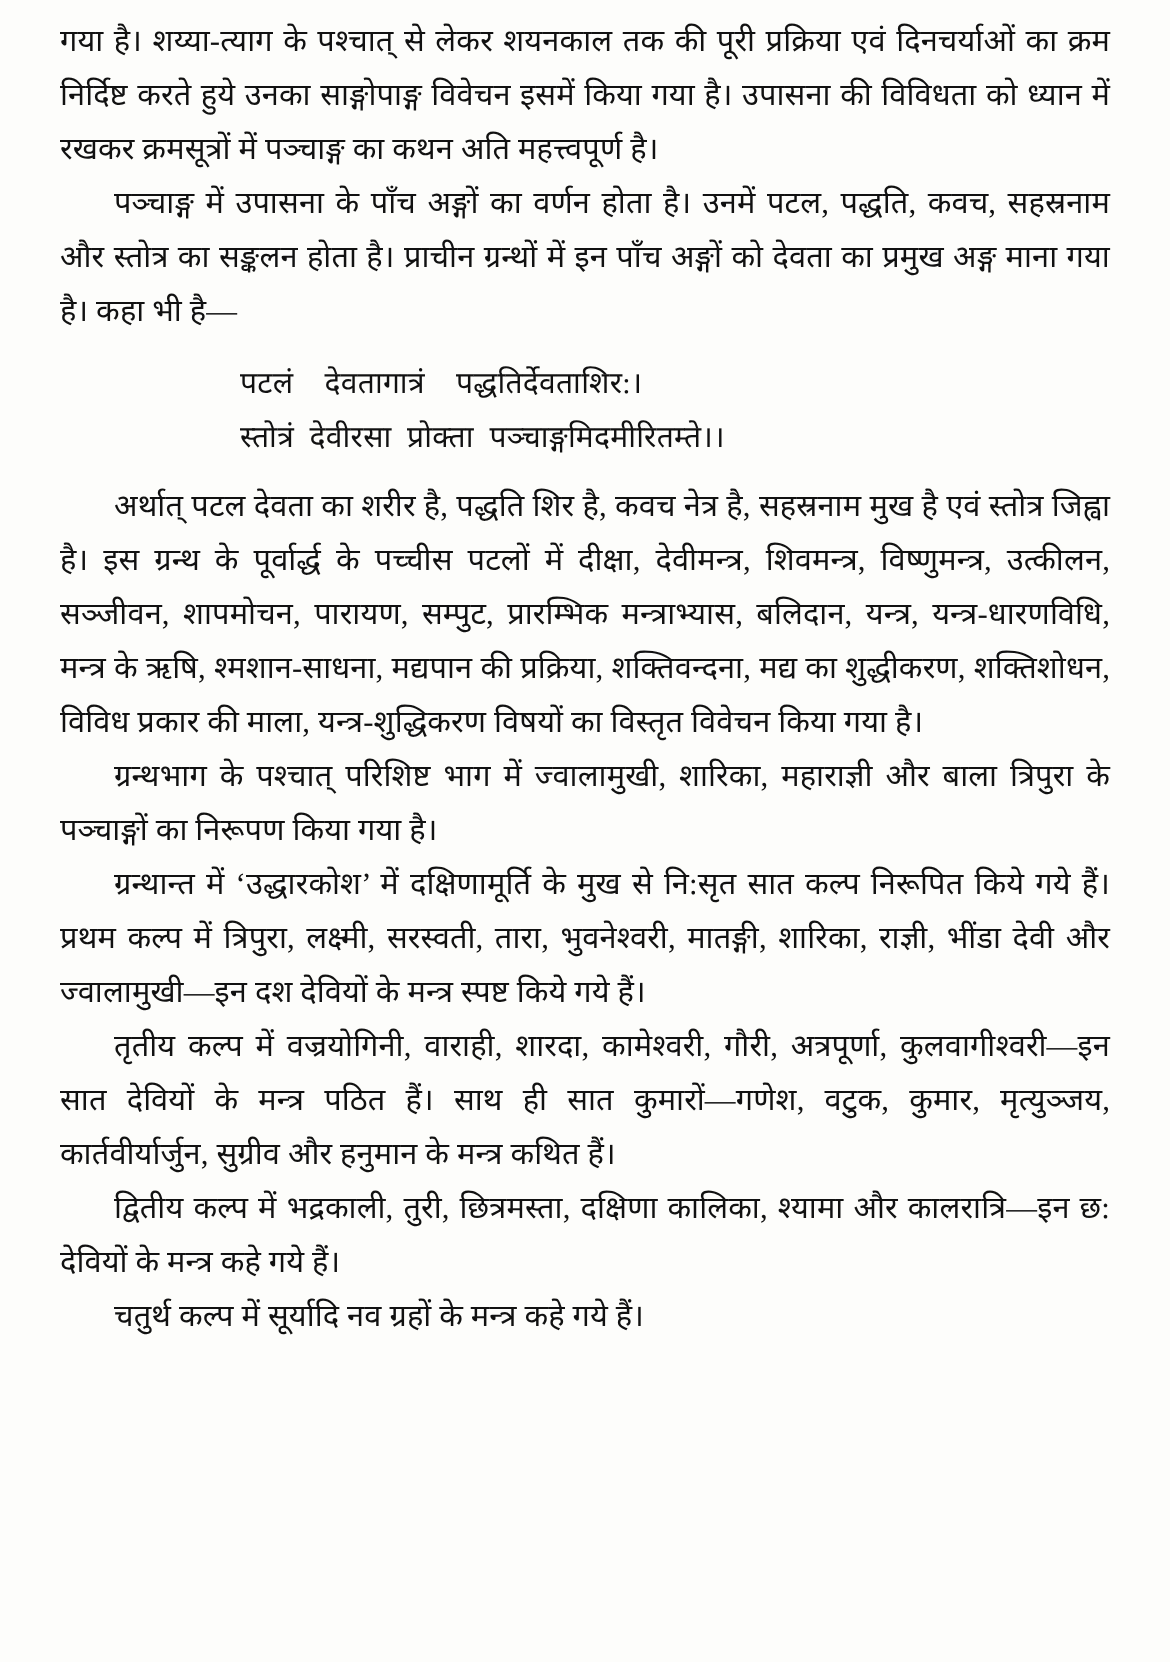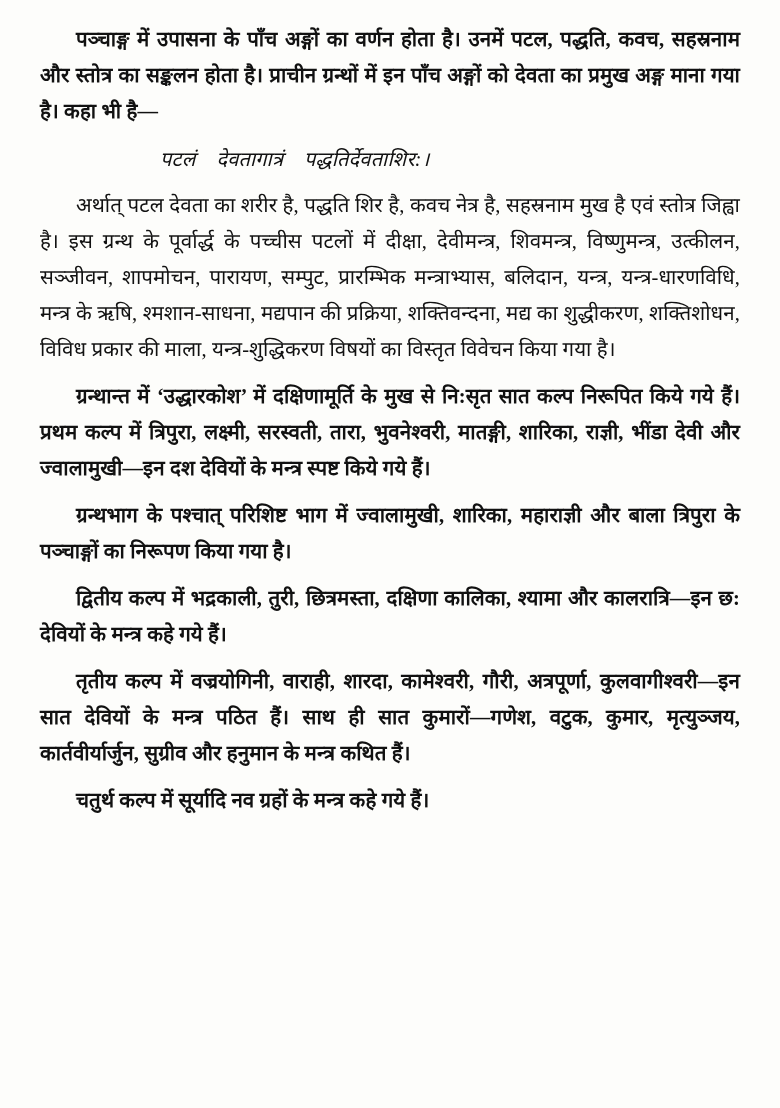--- a/index.html
+++ b/index.html
@@ -33,49 +33,49 @@
     font-size: 20.5px;
     line-height: 36px;
     text-align: justify;
     text-justify: inter-word;
     letter-spacing: 0.1px;
   }
   p.para.indent {
     text-indent: 36px;
   }
   p.spaced {
-    margin-top: 11px;
-    font-weight: bold;
+    margin-top: 0;
   }
   .verse {
     margin: 12px 0 10px 0;
-    font-style: italic;
   }
   .verse-line {
     font-size: 20px;
     line-height: 36px;
     margin-left: 120px;
     white-space: pre;
     letter-spacing: 0.2px;
   }
 </style>
 </head>
 <body>
 
 <div class="page">
   <div class="content">
 
+    <p class="para">गया है। शय्या-त्याग के पश्चात् से लेकर शयनकाल तक की पूरी प्रक्रिया एवं दिनचर्याओं का क्रम निर्दिष्ट करते हुये उनका साङ्गोपाङ्ग विवेचन इसमें किया गया है। उपासना की विविधता को ध्यान में रखकर क्रमसूत्रों में पञ्चाङ्ग का कथन अति महत्त्वपूर्ण है।</p>
 
     <p class="para indent spaced">पञ्चाङ्ग में उपासना के पाँच अङ्गों का वर्णन होता है। उनमें पटल, पद्धति, कवच, सहस्रनाम और स्तोत्र का सङ्कलन होता है। प्राचीन ग्रन्थों में इन पाँच अङ्गों को देवता का प्रमुख अङ्ग माना गया है। कहा भी है—</p>
 
     <div class="verse">
       <div class="verse-line">पटलं    देवतागात्रं    पद्धतिर्देवताशिर:।</div>
+      <div class="verse-line">स्तोत्रं  देवीरसा  प्रोक्ता  पञ्चाङ्गमिदमीरितम्ते।।</div>
     </div>
 
     <p class="para indent">अर्थात् पटल देवता का शरीर है, पद्धति शिर है, कवच नेत्र है, सहस्रनाम मुख है एवं स्तोत्र जिह्वा है। इस ग्रन्थ के पूर्वार्द्ध के पच्चीस पटलों में दीक्षा, देवीमन्त्र, शिवमन्त्र, विष्णुमन्त्र, उत्कीलन, सञ्जीवन, शापमोचन, पारायण, सम्पुट, प्रारम्भिक मन्त्राभ्यास, बलिदान, यन्त्र, यन्त्र-धारणविधि, मन्त्र के ऋषि, श्मशान-साधना, मद्यपान की प्रक्रिया, शक्तिवन्दना, मद्य का शुद्धीकरण, शक्तिशोधन, विविध प्रकार की माला, यन्त्र-शुद्धिकरण विषयों का विस्तृत विवेचन किया गया है।</p>
+    <p class="para indent spaced">ग्रन्थभाग के पश्चात् परिशिष्ट भाग में ज्वालामुखी, शारिका, महाराज्ञी और बाला त्रिपुरा के पञ्चाङ्गों का निरूपण किया गया है।</p>
     <p class="para indent spaced">ग्रन्थान्त में ‘उद्धारकोश’ में दक्षिणामूर्ति के मुख से नि:सृत सात कल्प निरूपित किये गये हैं। प्रथम कल्प में त्रिपुरा, लक्ष्मी, सरस्वती, तारा, भुवनेश्वरी, मातङ्गी, शारिका, राज्ञी, भींडा देवी और ज्वालामुखी—इन दश देवियों के मन्त्र स्पष्ट किये गये हैं।</p>
-    <p class="para indent spaced">ग्रन्थभाग के पश्चात् परिशिष्ट भाग में ज्वालामुखी, शारिका, महाराज्ञी और बाला त्रिपुरा के पञ्चाङ्गों का निरूपण किया गया है।</p>
+    <p class="para indent spaced">तृतीय कल्प में वज्रयोगिनी, वाराही, शारदा, कामेश्वरी, गौरी, अत्रपूर्णा, कुलवागीश्वरी—इन सात देवियों के मन्त्र पठित हैं। साथ ही सात कुमारों—गणेश, वटुक, कुमार, मृत्युञ्जय, कार्तवीर्यार्जुन, सुग्रीव और हनुमान के मन्त्र कथित हैं।</p>
     <p class="para indent spaced">द्वितीय कल्प में भद्रकाली, तुरी, छित्रमस्ता, दक्षिणा कालिका, श्यामा और कालरात्रि—इन छ: देवियों के मन्त्र कहे गये हैं।</p>
-    <p class="para indent spaced">तृतीय कल्प में वज्रयोगिनी, वाराही, शारदा, कामेश्वरी, गौरी, अत्रपूर्णा, कुलवागीश्वरी—इन सात देवियों के मन्त्र पठित हैं। साथ ही सात कुमारों—गणेश, वटुक, कुमार, मृत्युञ्जय, कार्तवीर्यार्जुन, सुग्रीव और हनुमान के मन्त्र कथित हैं।</p>
     <p class="para indent spaced">चतुर्थ कल्प में सूर्यादि नव ग्रहों के मन्त्र कहे गये हैं।</p>
 
   </div>
 </div>
 
 </body></html>

